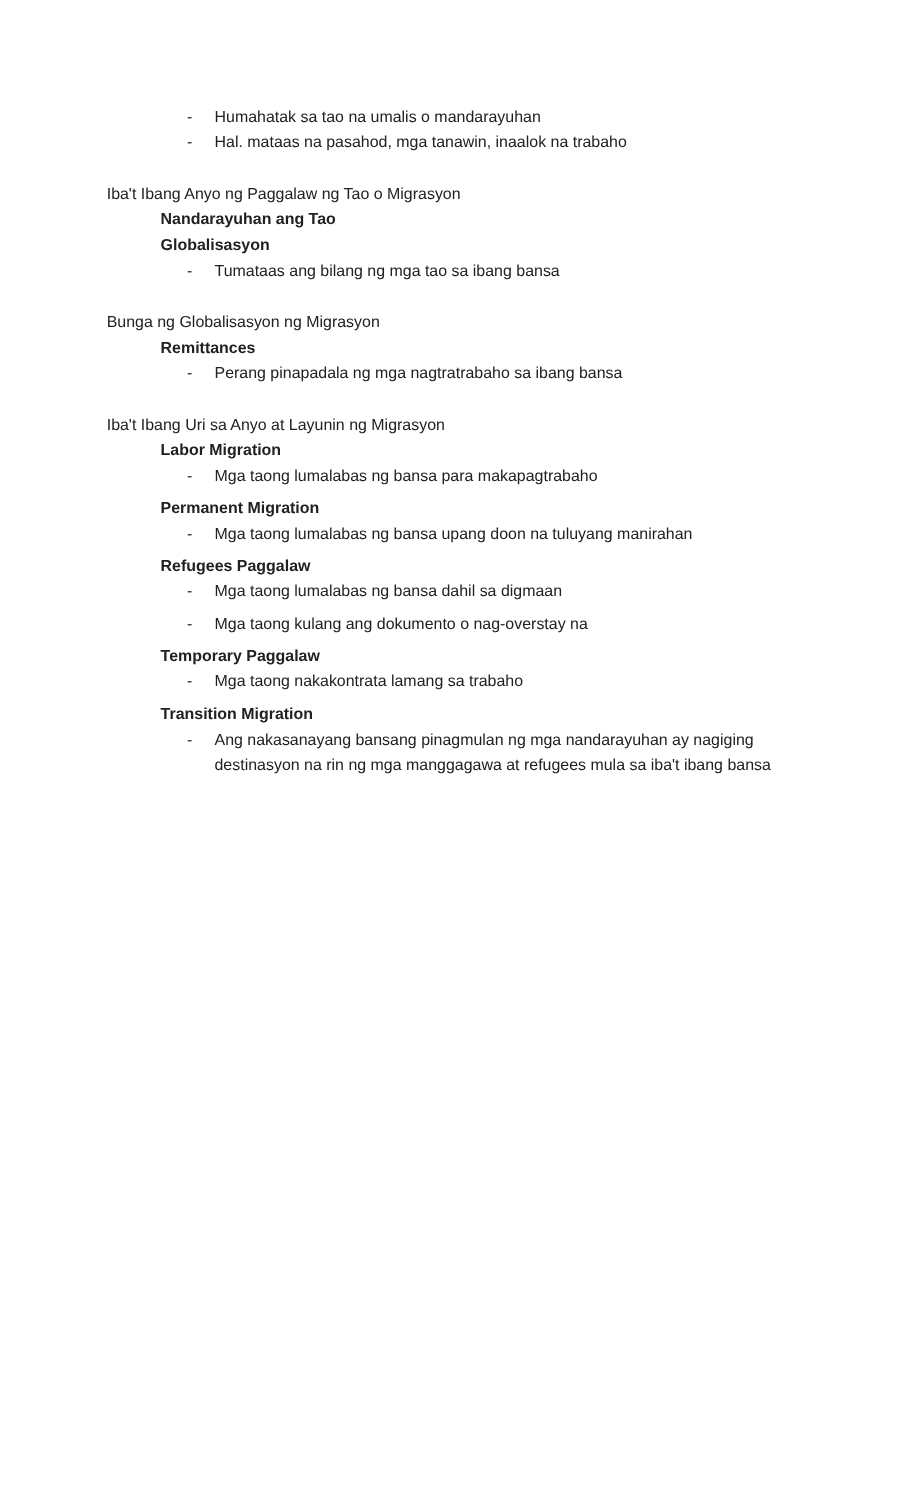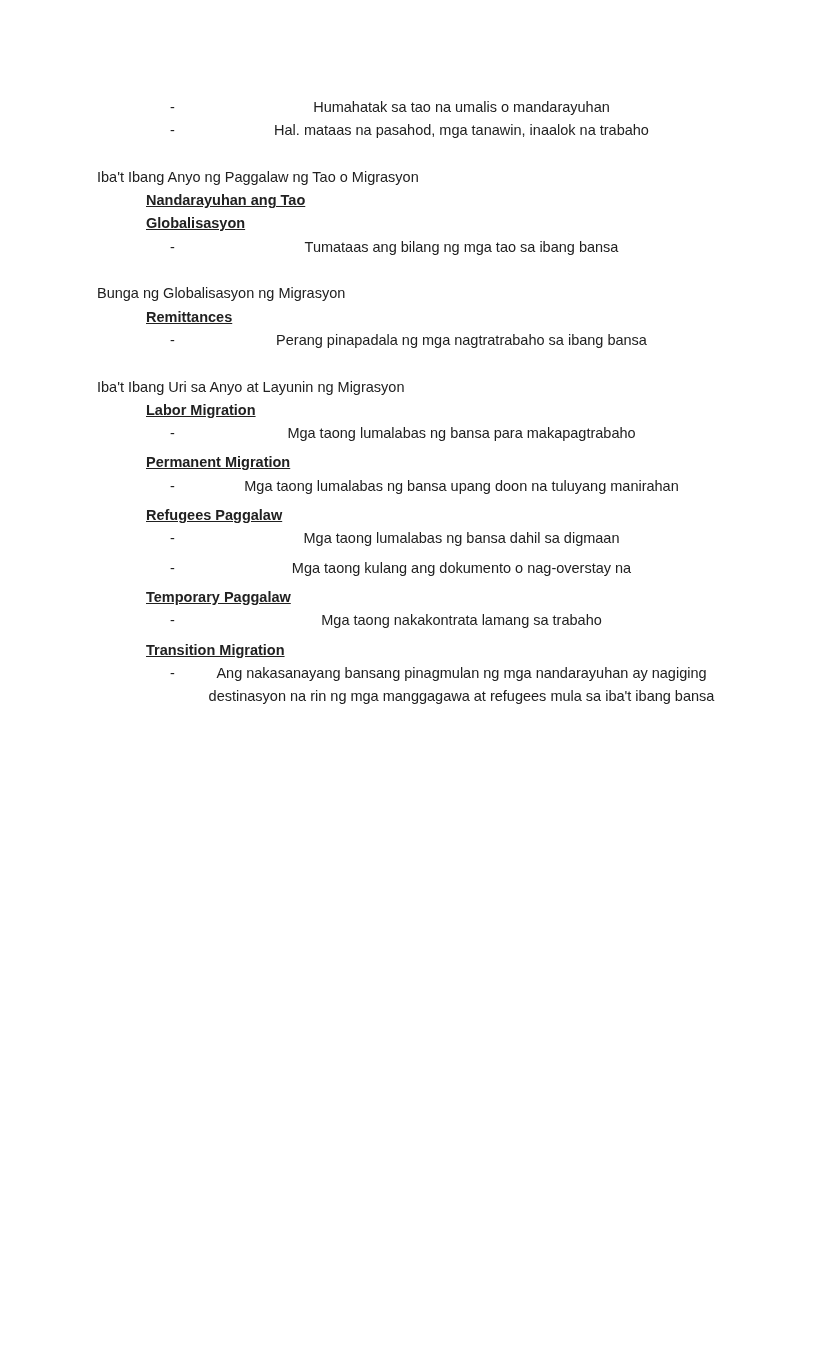--- a/index.html
+++ b/index.html
@@ -16,33 +16,33 @@
     background: #ffffff;
   }
   .page, .page * {
     font-size: 14.5px;
     line-height: 23.3px;
   }
   .section { margin-top: 23.3px; }
   .heading { font-weight: 400; }
   .subsection { margin-left: 49px; }
   .subsection.spaced { margin-top: 6px; }
-  .subtitle { font-weight: 700; text-decoration: underline; }
+  .subtitle { font-weight: 700; }
   .bullet {
     display: flex;
     align-items: flex-start;
     margin-left: 24px;
   }
   .intro-bullets { margin-left: 73px; }
   .intro-bullets .bullet { margin-left: 0; }
   .dash {
     flex: 0 0 25px;
     width: 25px;
   }
-  .btext { flex: 1 1 auto; text-align: center; }
+  .btext { flex: 1 1 auto; }
 </style>
 </head>
 <body>
 
 <div class="page">
 
   <div class="intro-bullets">
     <div class="bullet">
       <span class="dash">-</span>
       <span class="btext">Humahatak sa tao na umalis o mandarayuhan</span>

